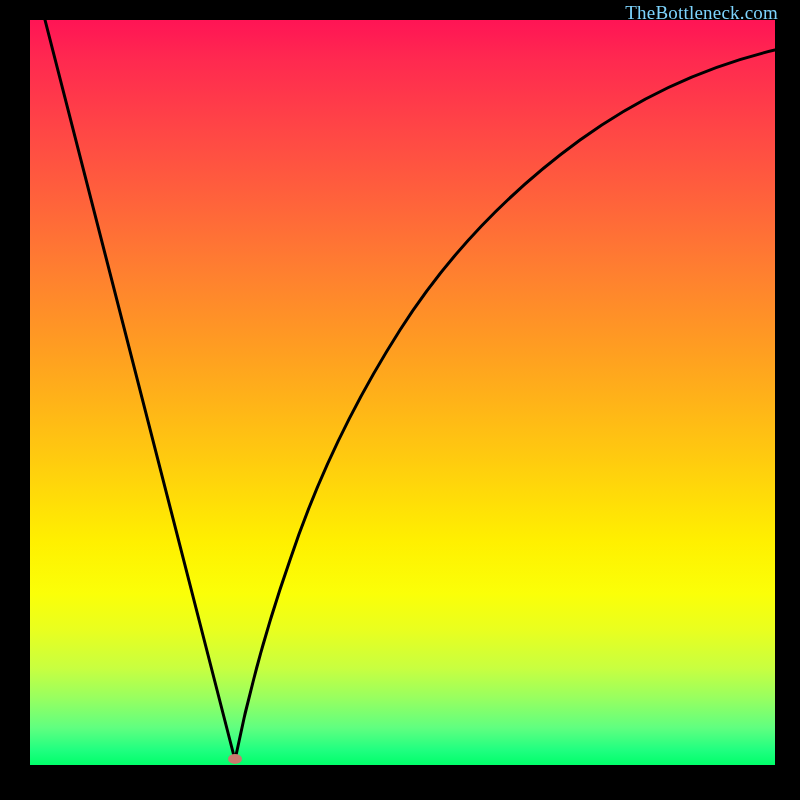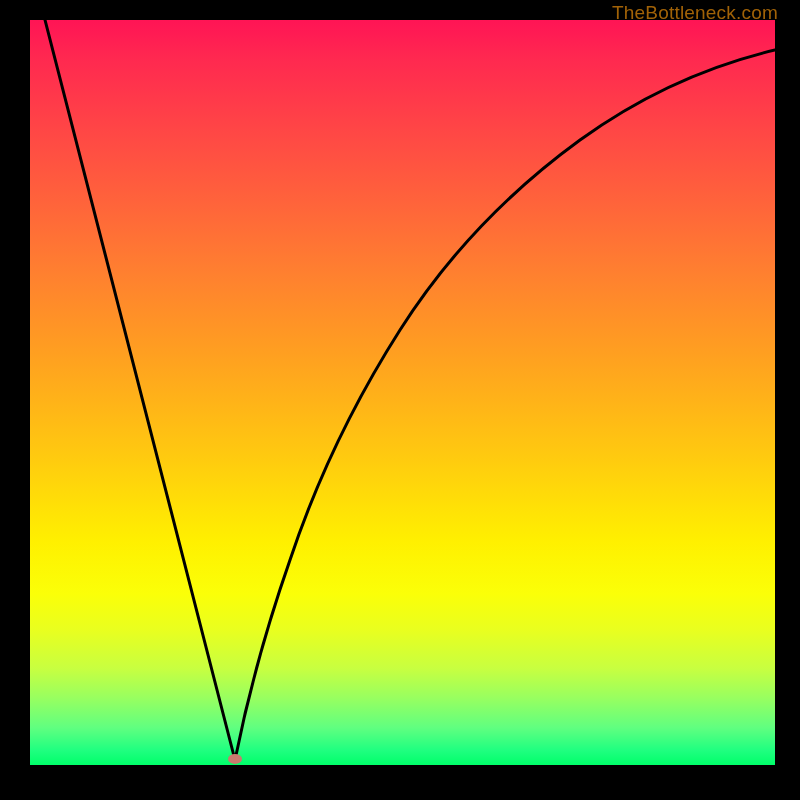--- a/index.html
+++ b/index.html
@@ -44,23 +44,23 @@
     position: absolute;
     top: 0;
     left: 0;
     width: 100%;
     height: 100%;
   }
   .watermark {
     position: absolute;
     top: 2px;
     right: 22px;
-    font-family: Liberation Sans, sans-serif;
+    font-family: Liberation Serif, serif;
     font-size: 19px;
-    color: #a16207;
+    color: #7dd3fc;
     font-weight: 400;
     letter-spacing: 0.2px;
   }
   .marker {
     position: absolute;
     width: 14px;
     height: 10px;
     border-radius: 50%;
     background: #c97a6e;
   }

